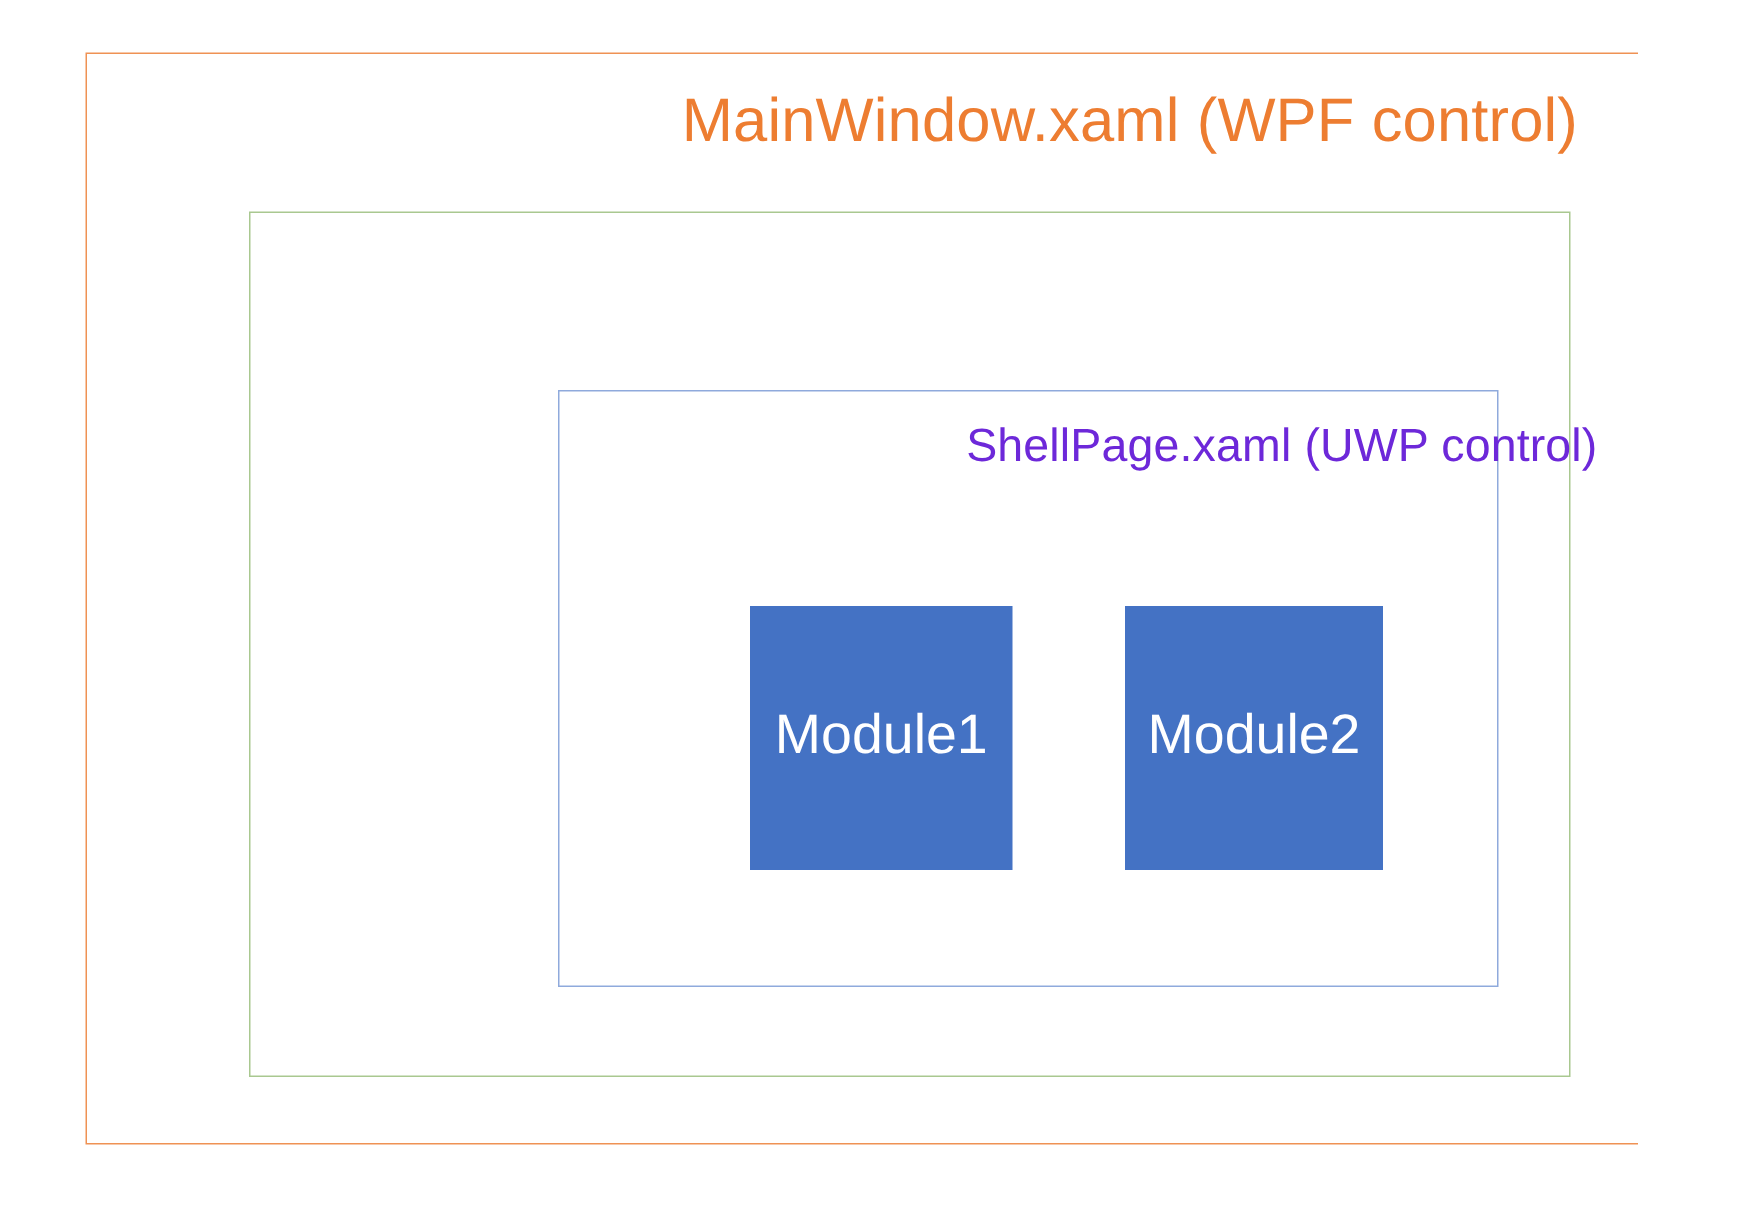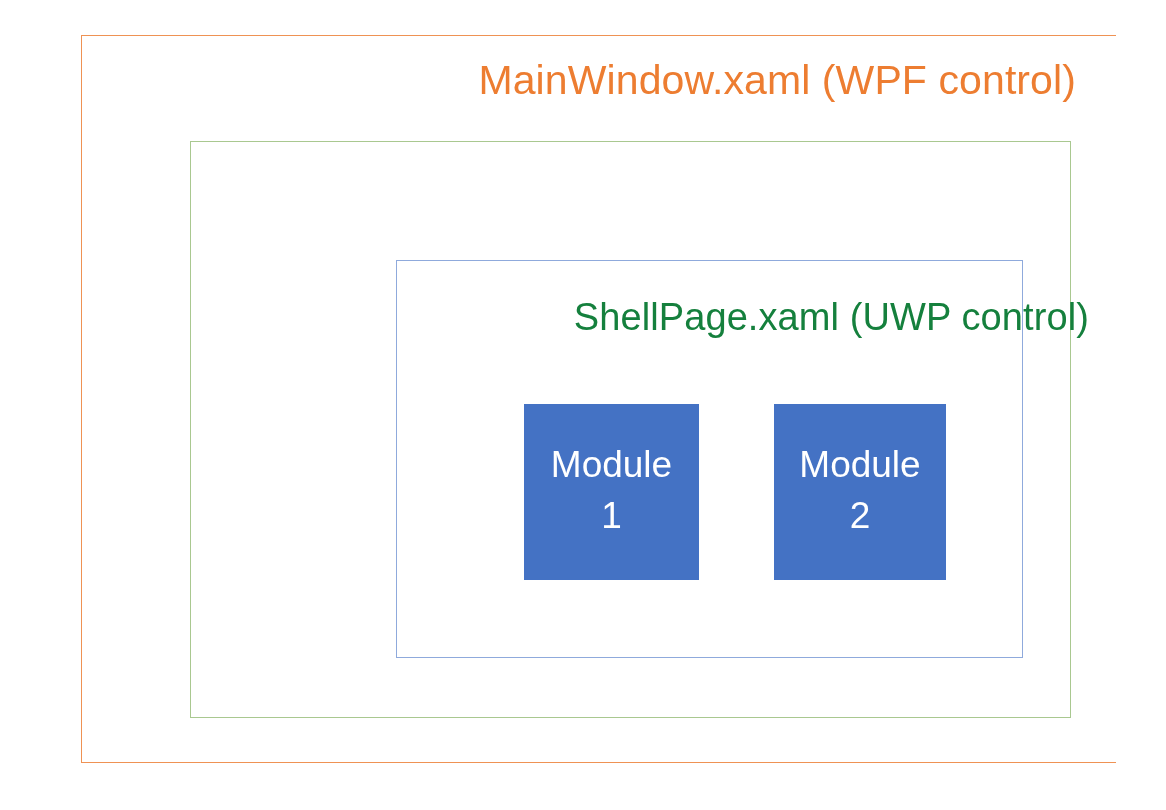--- a/index.html
+++ b/index.html
@@ -12,21 +12,20 @@
     font-family: "Liberation Sans", sans-serif;
     -webkit-font-smoothing: antialiased;
   }
 
   #canvas {
     position: relative;
     width: 1092px;
     height: 810px;
     background: #ffffff;
     overflow: hidden;
-    margin-left: 24px;
   }
 
   
   .layer-box {
     position: absolute;
     box-sizing: border-box;
     background: transparent;
   }
 
   .outer-layer {
@@ -72,31 +71,30 @@
 
   .caption-mid {
     right: 24px;
     top: 168px;
     font-size: 38px;
     color: #70ad47;
   }
 
   .caption-inner {
     right: 27px;
-    top: 296px;
-    font-size: 38px;
-    color: #15803d;
+    top: 280px;
+    font-size: 31px;
+    color: #6d28d9;
   }
 
   
   .module-block {
     position: absolute;
     box-sizing: border-box;
     display: flex;
-    flex-direction: column;
     align-items: center;
     justify-content: center;
     background: #4472c4;
     color: #ffffff;
     font-size: 37px;
     line-height: 1.38;
     text-align: center;
     padding-bottom: 4px;
   }
 

